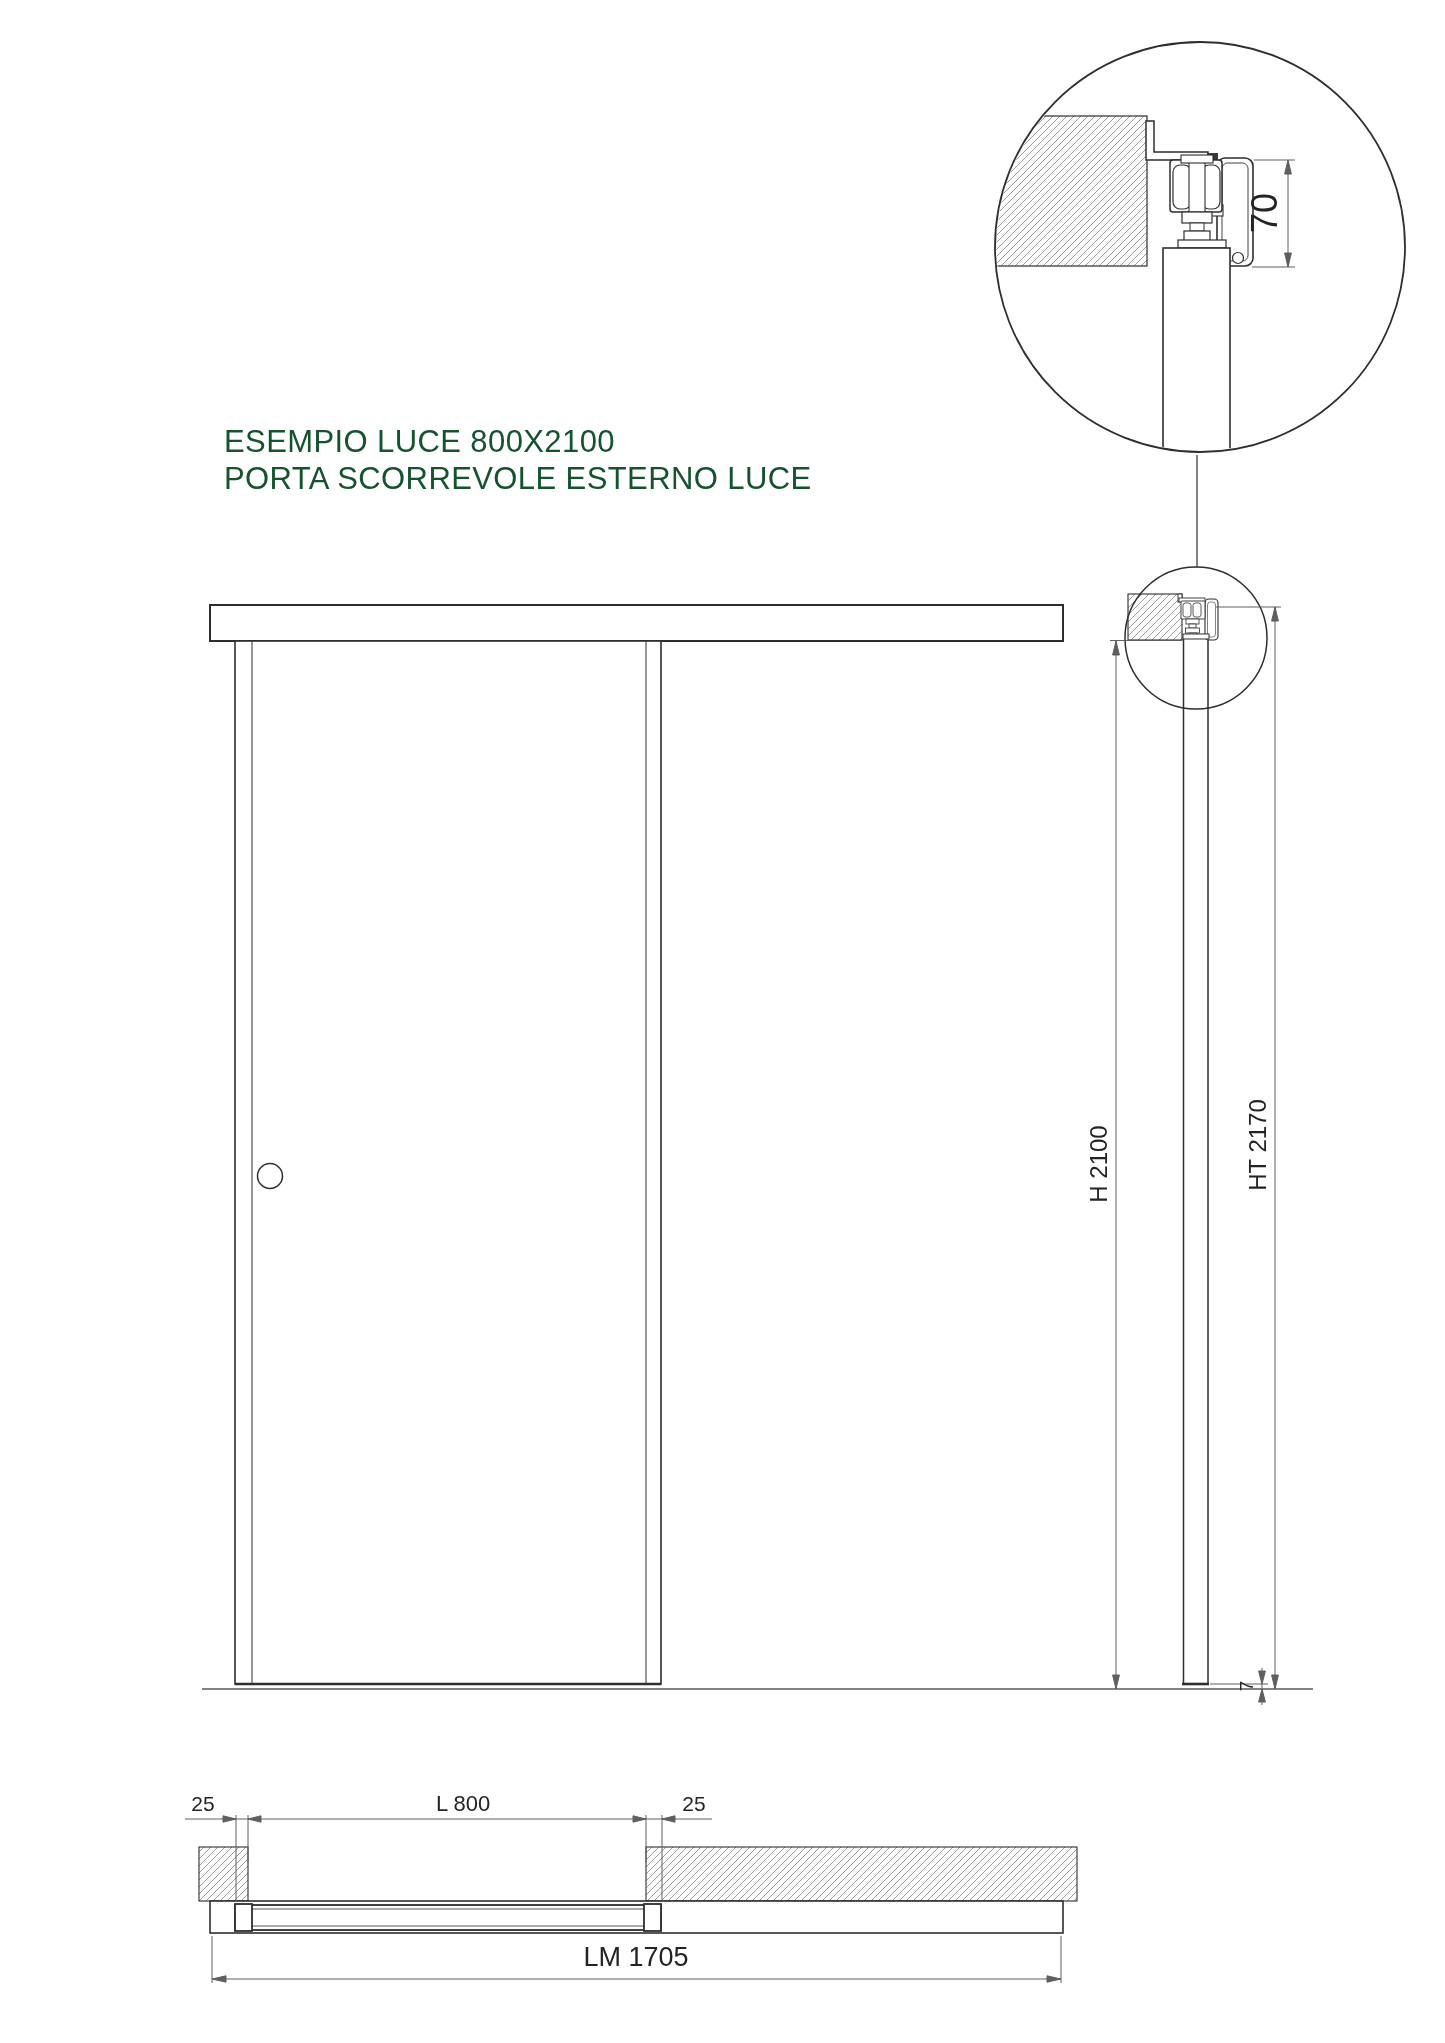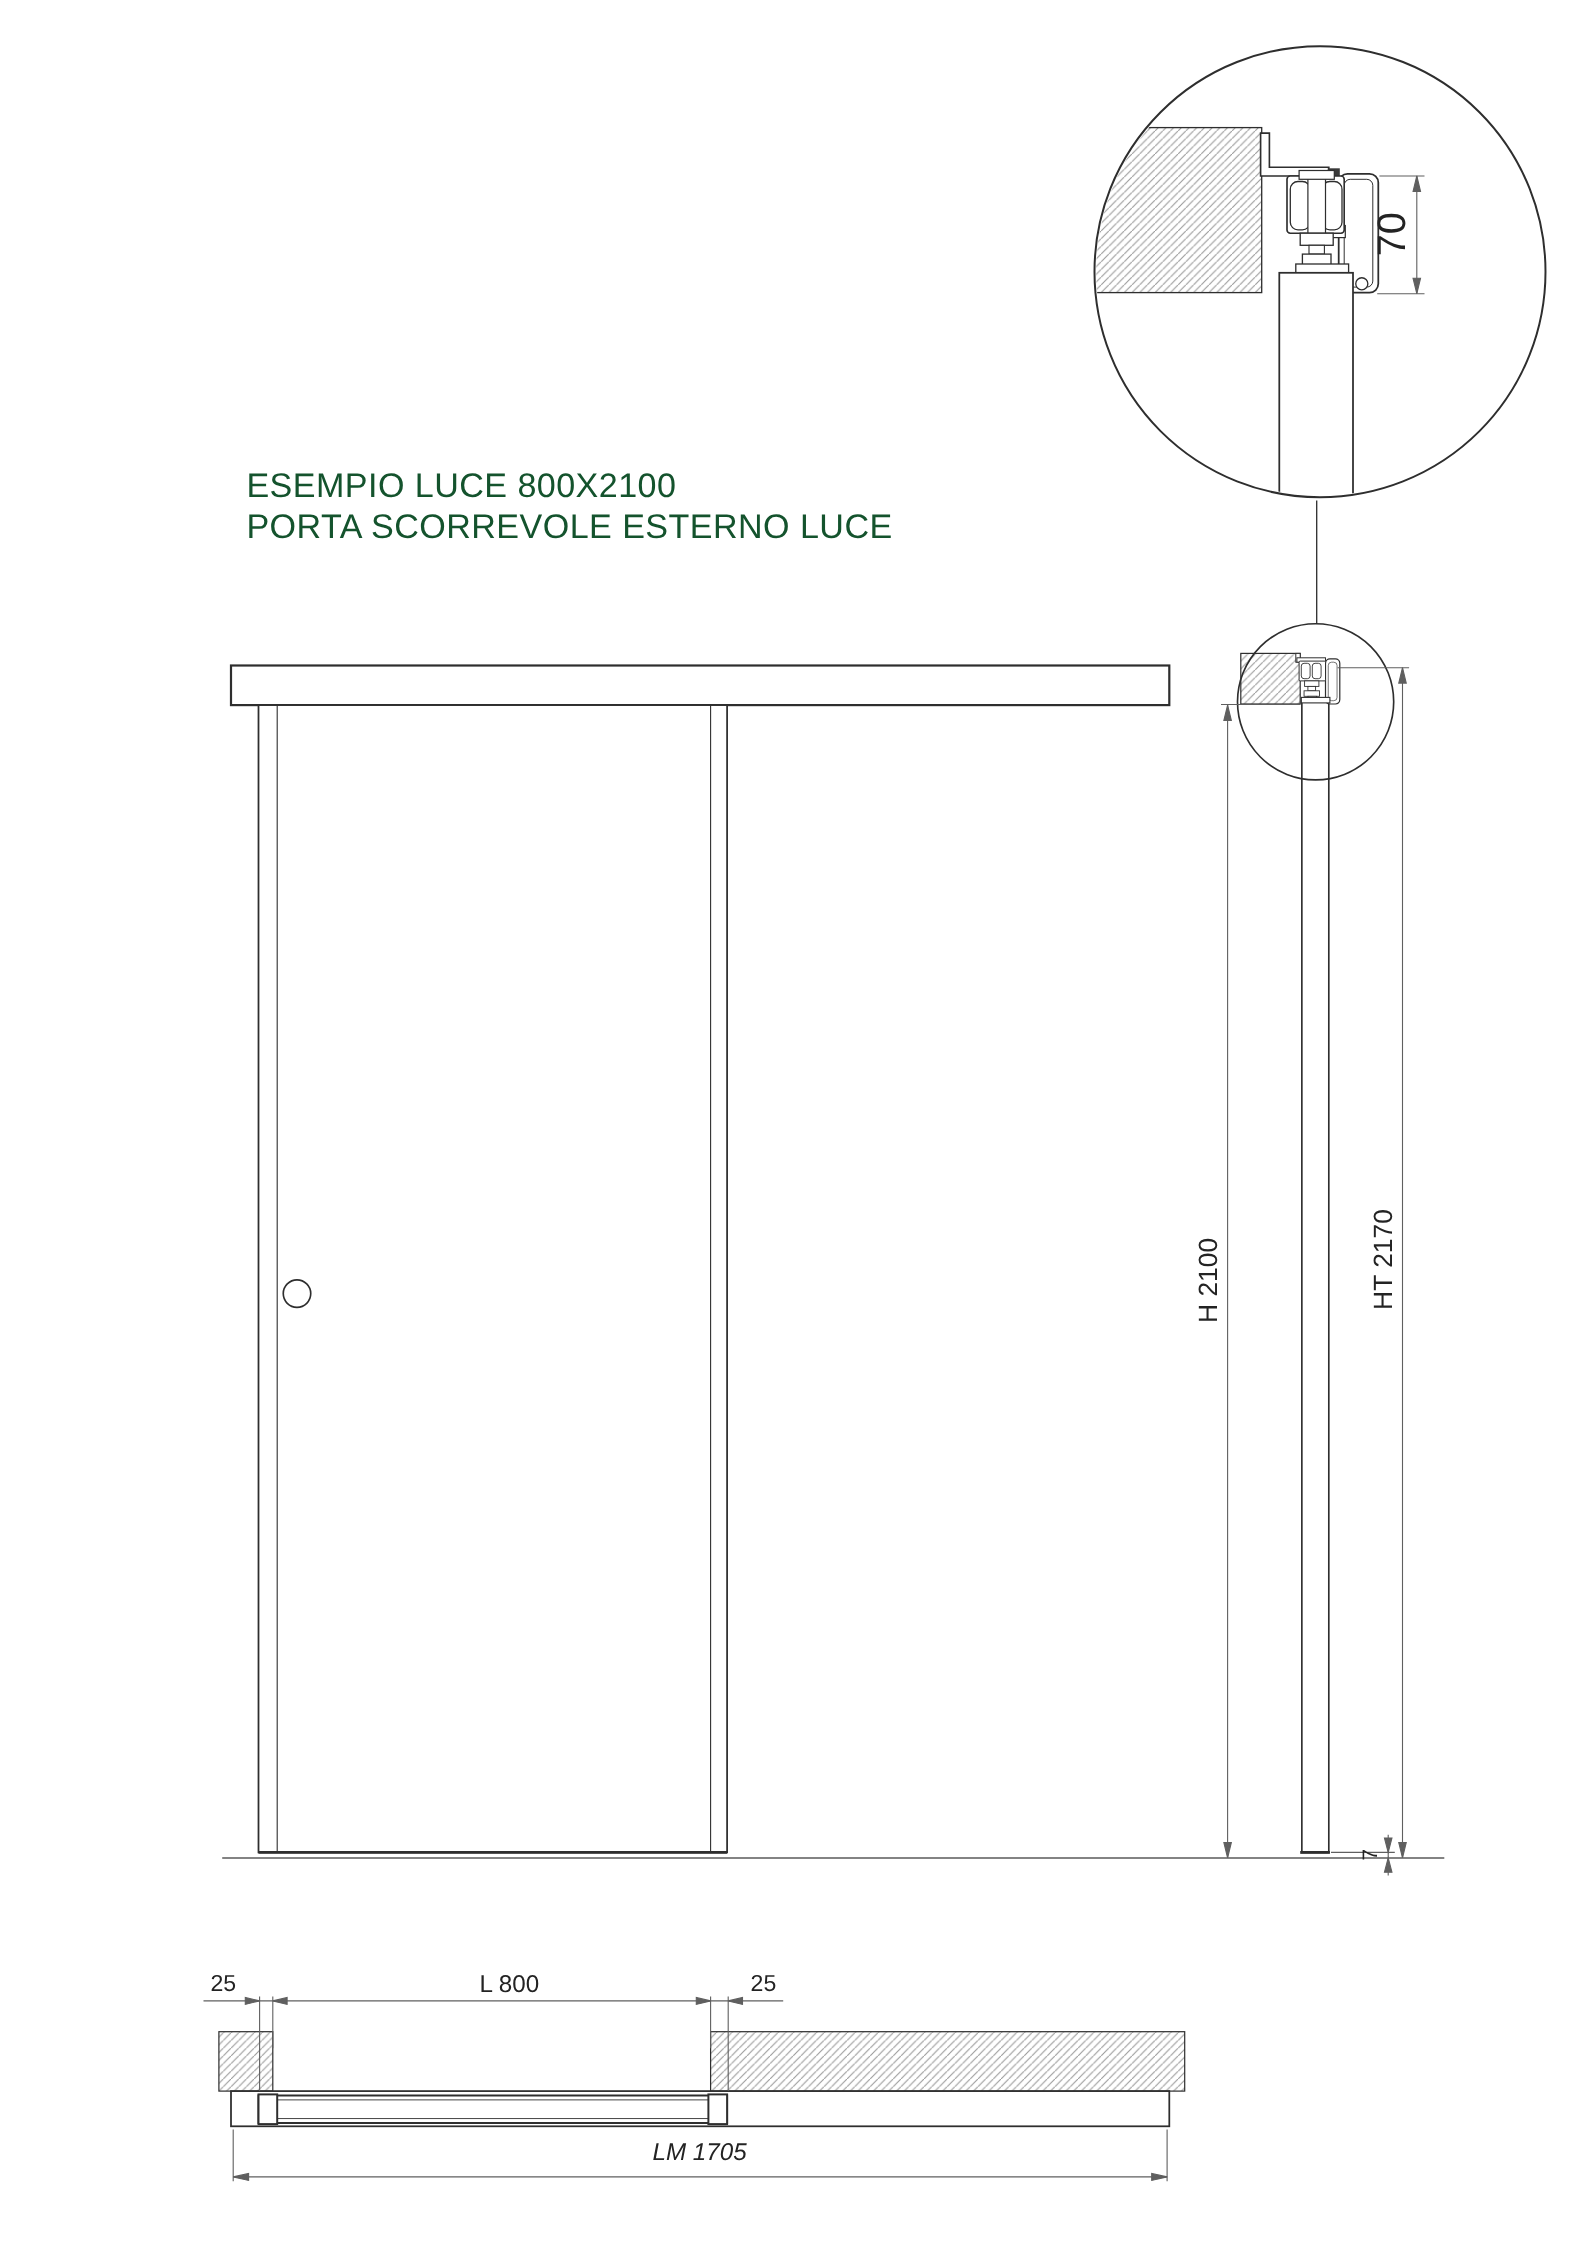--- a/index.html
+++ b/index.html
@@ -155,14 +155,14 @@
 
   <div class="lbl vrt" style="left:1265px;top:213px;font-size:36px;">70</div>
 
   <div class="lbl vrt" style="left:1099px;top:1164px;font-size:24px;">H 2100</div>
   <div class="lbl vrt" style="left:1258px;top:1145px;font-size:24px;">HT 2170</div>
   <div class="lbl vrt" style="left:1247px;top:1686px;font-size:19px;">7</div>
 
   <div class="lbl ctr" style="left:203px;top:1804px;font-size:21px;">25</div>
   <div class="lbl ctr" style="left:463px;top:1804px;font-size:22px;">L 800</div>
   <div class="lbl ctr" style="left:694px;top:1804px;font-size:21px;">25</div>
-  <div class="lbl ctr" style="left:636px;top:1957px;font-size:22px;font-style:italic;">LM 1705</div>
+  <div class="lbl ctr" style="left:636px;top:1957px;font-size:27px;">LM 1705</div>
 </div>
 
 </body></html>

